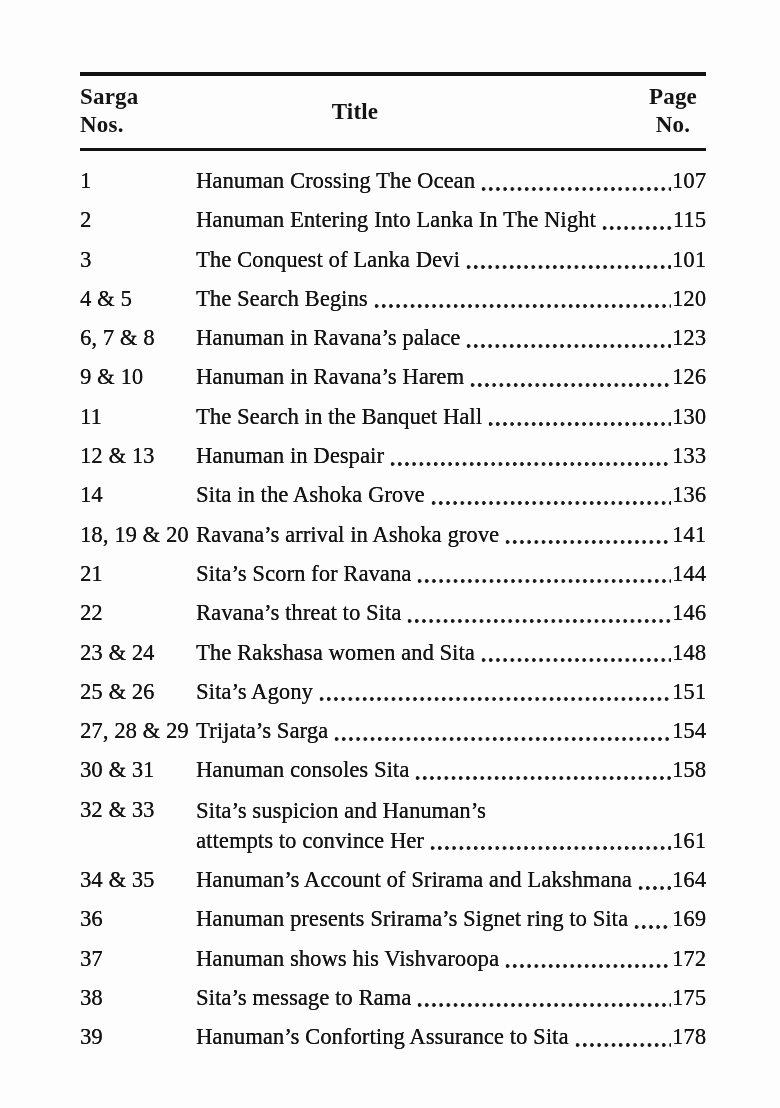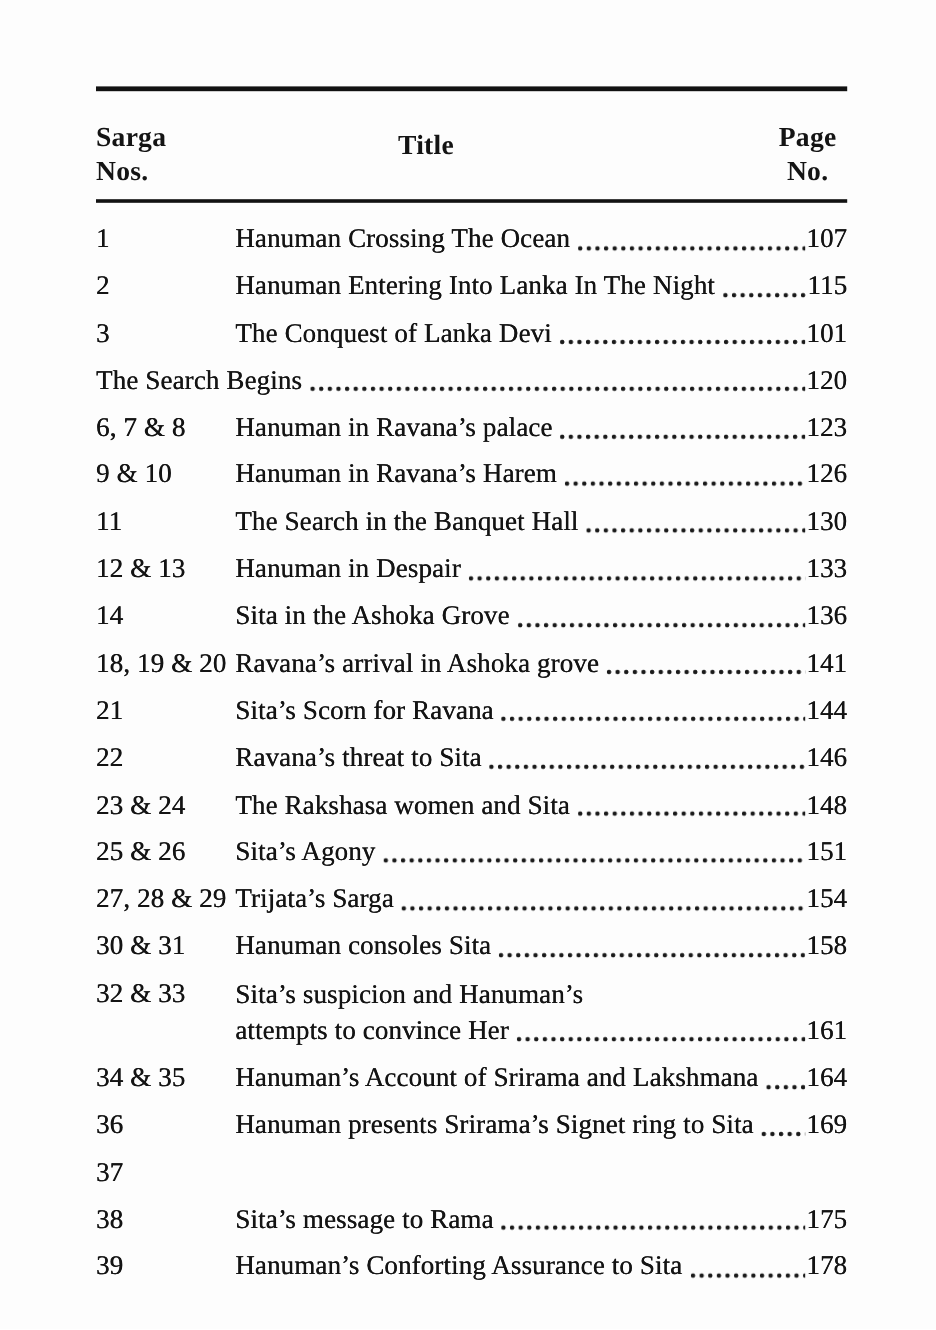--- a/index.html
+++ b/index.html
@@ -26,21 +26,21 @@
     background: #121212;
     width: 100%;
   }
   .rule-thick { height: 4px; }
   .rule-thin  { height: 3px; }
 
   .toc-header {
     position: relative;
     display: flex;
     align-items: flex-start;
-    padding: 25px 0 9px 0;
+    padding: 7px 0 9px 0;
     font-weight: 700;
     font-size: 23px;
     line-height: 28px;
     letter-spacing: 0.2px;
   }
   .col-nos {
     width: 120px;
     white-space: pre-line;
   }
   .col-title {
@@ -147,20 +147,21 @@
 
       <div class="main-line">
         <span class="title-text">The Conquest of Lanka Devi</span>
         <span class="leader"></span>
         <span class="page-num">101</span>
       </div>
     </div>
   </div>
 
   <div class="toc-row">
+    <div class="nos">4 &amp; 5</div>
     <div class="entry">
 
       <div class="main-line">
         <span class="title-text">The Search Begins</span>
         <span class="leader"></span>
         <span class="page-num">120</span>
       </div>
     </div>
   </div>
 
@@ -339,20 +340,28 @@
       <div class="main-line">
         <span class="title-text">Hanuman presents Srirama’s Signet ring to Sita</span>
         <span class="leader"></span>
         <span class="page-num">169</span>
       </div>
     </div>
   </div>
 
   <div class="toc-row">
     <div class="nos">37</div>
+    <div class="entry">
+
+      <div class="main-line">
+        <span class="title-text">Hanuman shows his Vishvaroopa</span>
+        <span class="leader"></span>
+        <span class="page-num">172</span>
+      </div>
+    </div>
   </div>
 
   <div class="toc-row">
     <div class="nos">38</div>
     <div class="entry">
 
       <div class="main-line">
         <span class="title-text">Sita’s message to Rama</span>
         <span class="leader"></span>
         <span class="page-num">175</span>

